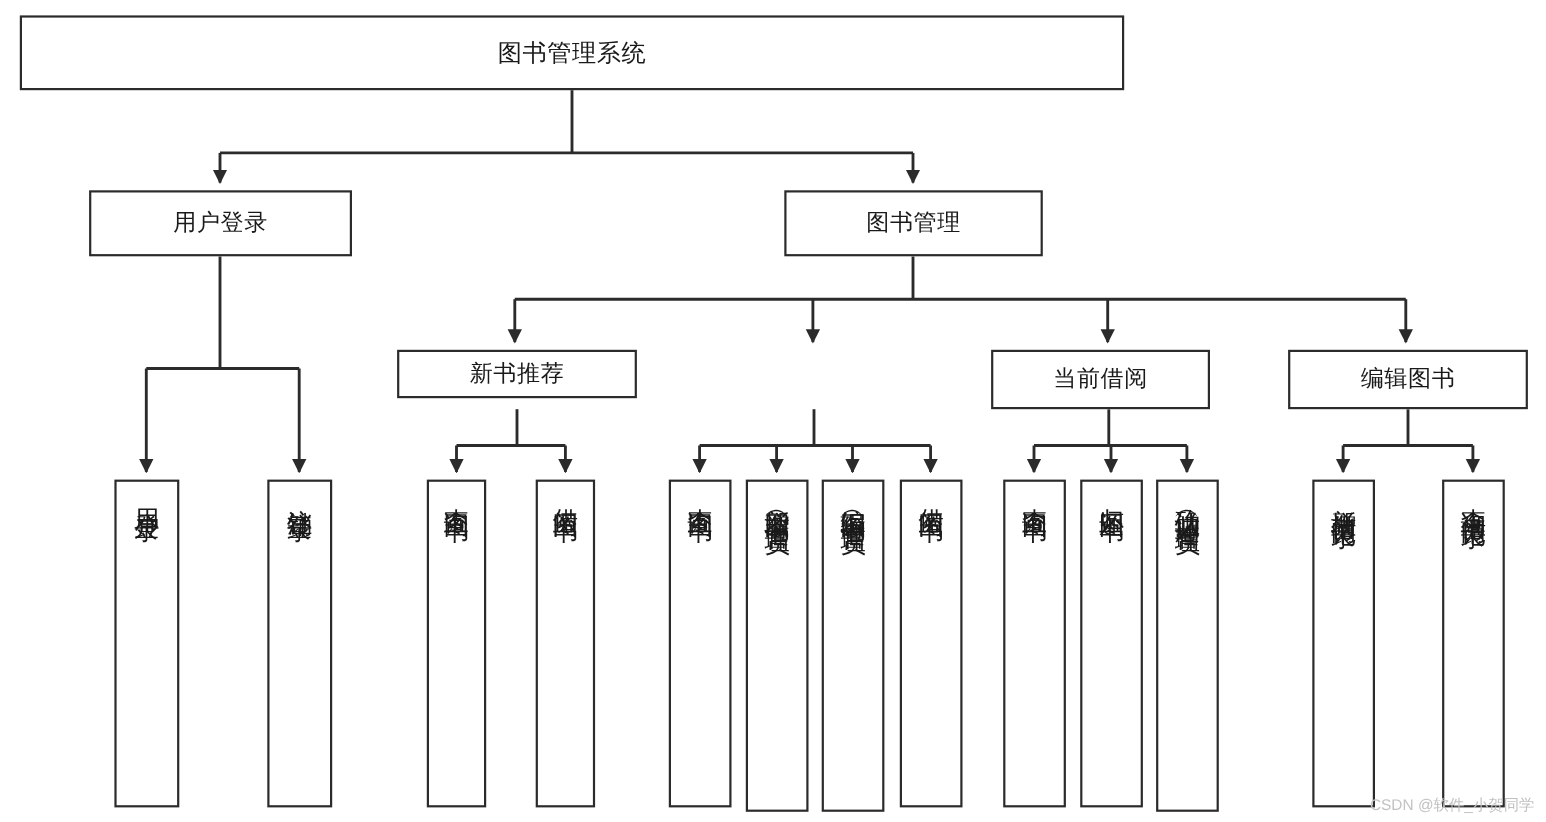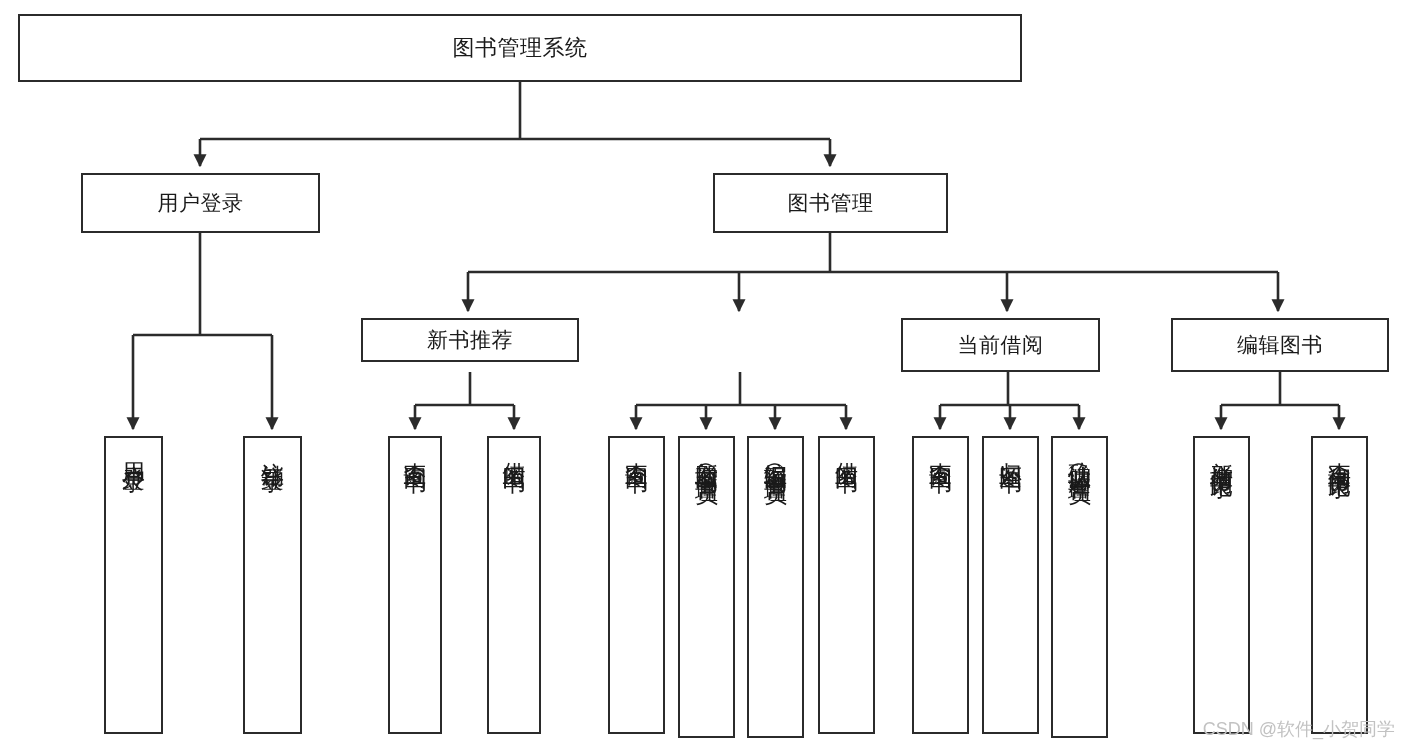--- a/index.html
+++ b/index.html
@@ -57,21 +57,21 @@
     font-size: 23px;
     letter-spacing: 3px;
     line-height: 1;
     white-space: nowrap;
   }
   #root-node .label { font-size: 22px; }
   .watermark {
     position: absolute;
     right: 10px;
     bottom: 6px;
-    font-size: 18px;
+    font-size: 14px;
     color: #c2c2c2;
     white-space: nowrap;
     user-select: none;
   }
 </style>
 </head>
 <body>
 
 <div id="diagram-root">
 

